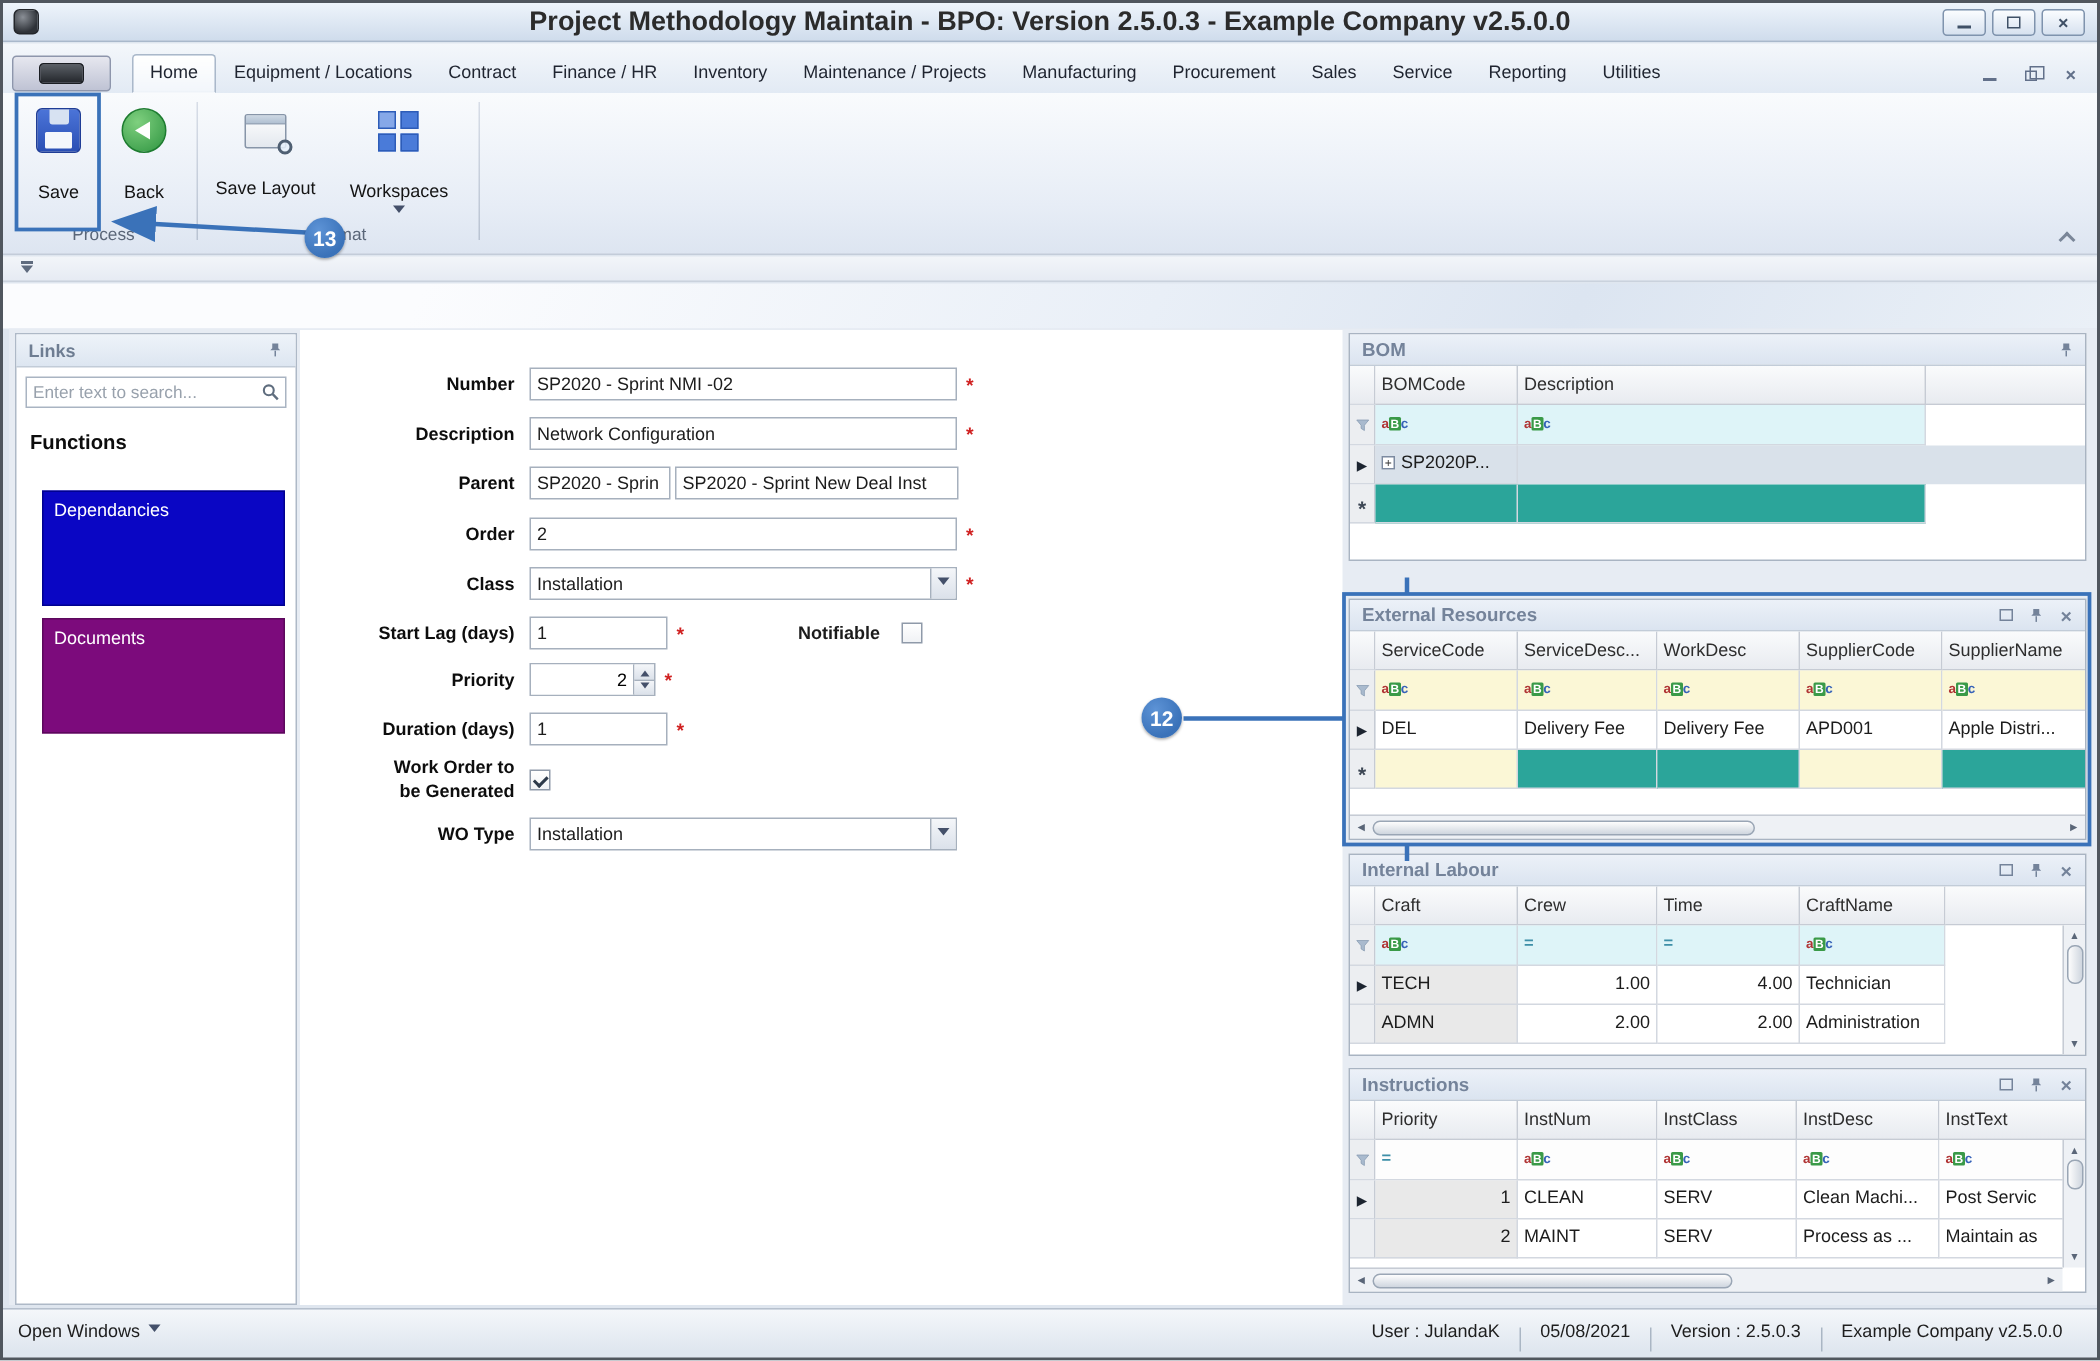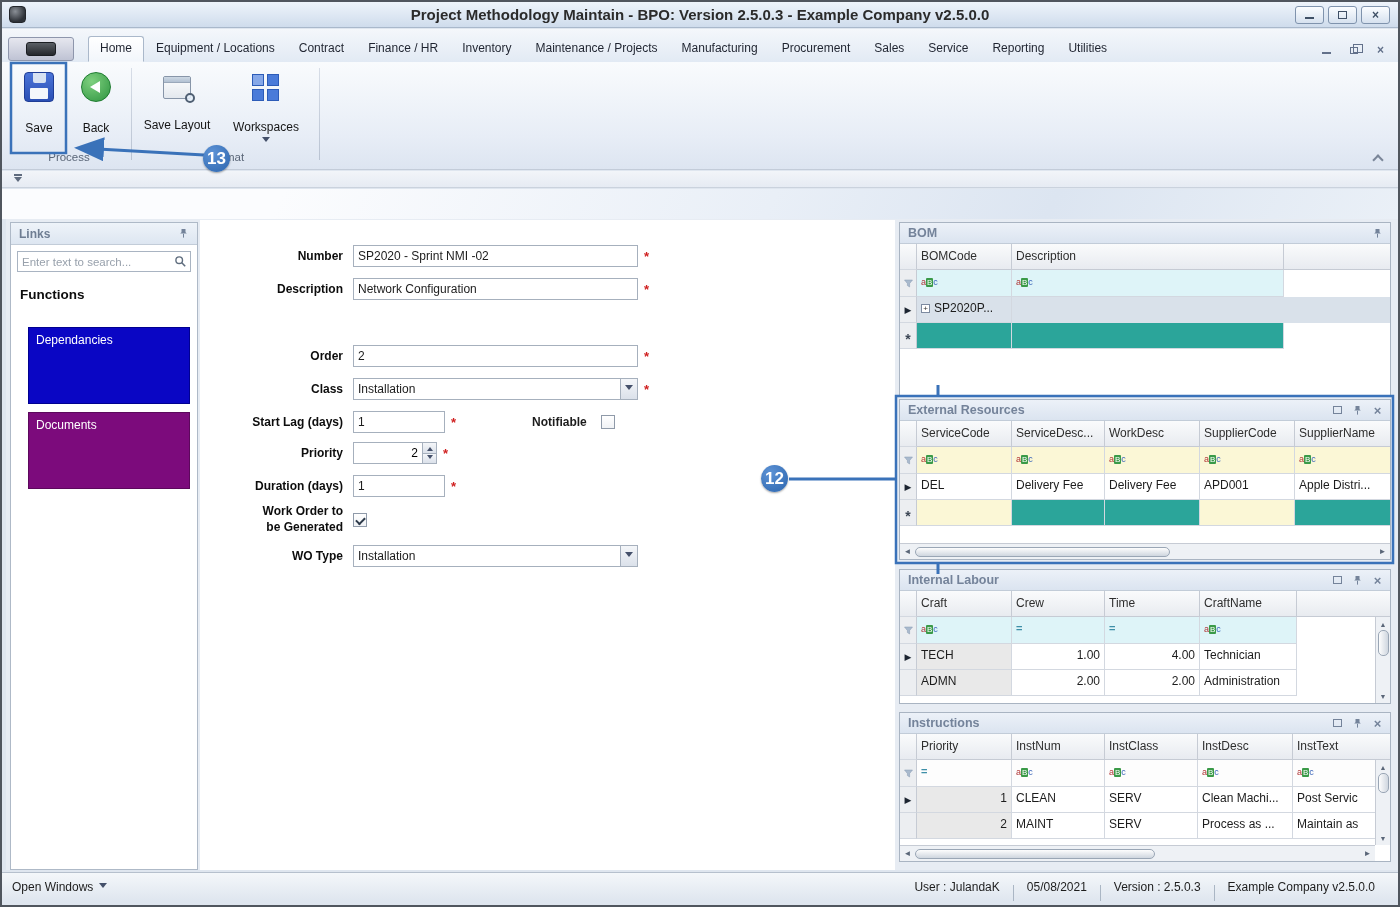--- a/index.html
+++ b/index.html
@@ -6,21 +6,21 @@
     --accent:#3a72b9; --teal:#2ba59a; --dep-blue:#0a06c4; --doc-purple:#7c0b7c;
     --required:#d02020; --filter-cyan:#def4f8; --filter-yellow:#fbf7d6;
   }
   *{box-sizing:border-box}
   body{margin:0;background:#fff;font-family:"Liberation Sans",sans-serif}
   .screen{position:relative;width:1400px;height:907px;border:2px solid #50565e;background:#dfe6ef;font-size:12px;color:#1c1c1c;overflow:hidden}
 
   
   .titlebar{position:absolute;left:0;top:0;width:100%;height:26px;background:linear-gradient(#eef4fb,#cfdcec);border-bottom:1px solid #a9b8cb;display:flex;align-items:center}
   .app-icon{width:17px;height:17px;margin-left:7px;border-radius:4px;background:radial-gradient(circle at 35% 30%,#8a8f96,#2e3238 70%);border:1px solid #23262b}
-  .wtitle{position:absolute;left:0;right:0;text-align:center;font-weight:bold;color:#2b2b2b;font-size:15px}
+  .wtitle{position:absolute;left:0;right:0;text-align:center;font-weight:bold;color:#2b2b2b;font-size:18px}
   .win-btns{position:absolute;right:8px;top:4px;display:flex;gap:4px}
   .wbtn{width:29px;height:18px;border:1px solid #7f93ad;border-radius:3px;background:linear-gradient(#fbfdff,#d6e1ef);display:flex;align-items:center;justify-content:center;color:#3f5066;font-size:12px;font-weight:bold;cursor:default}
   .ico-min{display:inline-block;width:9px;border-bottom:2px solid currentColor;margin-top:6px}
   .ico-box{display:inline-block;width:9px;height:8px;border:1px solid currentColor}
   .ico-restore{position:relative;display:inline-block;width:8px;height:7px;border:1px solid currentColor}
   .ico-restore::after{content:"";position:absolute;left:2px;top:-4px;width:8px;height:7px;border:1px solid currentColor}
 
   
   .tabsrow{position:absolute;left:0;top:27px;width:100%;height:33px;background:linear-gradient(#f4f7fb,#e2eaf4);display:flex;align-items:flex-end;padding-left:6px}
   .appbtn{width:66px;height:24px;margin:0 14px 1px 0;border:1px solid #8e96ac;border-radius:3px;background:linear-gradient(#e6e7ef,#bfc3d4);display:flex;align-items:center;justify-content:center;cursor:pointer}
@@ -98,21 +98,21 @@
   .tri-d{width:0;height:0;border:3px solid transparent;border-top:4px solid #44506a}
   .cb{width:14px;height:14px;border:1px solid #8f9aa9;background:linear-gradient(#fff,#f0f2f5);position:relative;cursor:pointer;flex:none}
   .cb.checked::after{content:"";position:absolute;left:2px;top:3px;width:7px;height:4px;border-left:2px solid #2d3a4a;border-bottom:2px solid #2d3a4a;transform:rotate(-45deg)}
   .notif{margin-left:76px;font-weight:bold}
   .notif+ .cb{margin-left:14px}
   #row-number{top:25px}#row-desc{top:58px}#row-parent{top:91px}#row-order{top:125px}#row-class{top:158px}
   #row-slag{top:191px}#row-prio{top:222px}#row-dur{top:255px}#row-wogen{top:284px}#row-wotype{top:325px}
 
   
   .panel{position:absolute;background:#fff;border:1px solid #a9b4c2}
-  #panel-bom{left:897px;top:220px;width:492px;height:174px}
+  #panel-bom{left:897px;top:220px;width:492px;height:152px}
   #panel-er{left:897px;top:397px;width:492px;height:161px}
   #panel-il{left:897px;top:567px;width:492px;height:135px}
   #panel-ins{left:897px;top:710px;width:492px;height:150px}
   .phead{height:21px;background:linear-gradient(#ecf1f8,#dbe4f0);border-bottom:1px solid #c2ccd8;display:flex;align-items:center;padding:0 5px 0 8px;font-weight:bold;color:#74839a;font-size:12.5px}
   .grid{position:absolute;left:0;right:0;top:21px;bottom:0;overflow:hidden}
   .grow{display:flex;height:26px}
   .gfilter{height:27px}
   .gc{border-right:1px solid #d3d8e0;border-bottom:1px solid #d3d8e0;padding:4px 4px 0;white-space:nowrap;overflow:hidden}
   .ghead .gc{background:linear-gradient(#fafbfc,#e8ebf0);border-right-color:#c6cbd4;border-bottom-color:#c6cbd4;color:#2e2e2e;padding-top:5px}
   .gind{width:17px;flex:none;background:#eceef1;border-right:1px solid #c6cbd4;border-bottom:1px solid #d3d8e0;display:flex;align-items:center;justify-content:center;color:#2c3644;padding:0}
@@ -124,21 +124,21 @@
   .fr-yellow .gc{background:var(--filter-yellow)}
   .fr-white .gc{background:#fdfdfd}
   .gfilter .nofill,.gdata .nofill,.gnew .nofill{background:#fff}
   .bomsel .gc{background:#d9e1ea}
   .teal{background:var(--teal) !important}
   .pale{background:var(--filter-yellow) !important}
   .cell-gray{background:#e9e9e9}
   .num{text-align:right}
   .rowarrow{font-size:9px;color:#1c2430}
   .newstar{font-size:14px;font-weight:bold;color:#3c4654;line-height:8px;margin-top:6px}
-  .abc{font-size:9px;font-weight:normal;letter-spacing:0}
+  .abc{font-size:9px;font-weight:bold;letter-spacing:0}
   .abc .a{color:#b03434}
   .abc .b{background:#3a9a48;color:#fff;padding:0 1px;border-radius:1px;font-size:8px}
   .abc .c{color:#3662b8}
   .eqi{color:#3e8fa8;font-weight:bold;font-size:11px}
   .expand{display:inline-block;width:9px;height:9px;border:1px solid #7c8aa0;background:#fff;font-size:8px;line-height:7px;text-align:center;margin-right:4px;color:#333;vertical-align:1px}
   .hscroll{position:absolute;left:0;right:0;bottom:0;height:16px;background:#eef1f5;border-top:1px solid #c6cbd4;display:flex;align-items:center}
   .hscroll.short{right:15px}
   .sarr{width:15px;flex:none;display:flex;align-items:center;justify-content:center;color:#5a6678;font-size:8px;cursor:pointer}
   .sthumb{height:10px;background:linear-gradient(#fdfdfd,#cfd6df);border:1px solid #9aa6b5;border-radius:5px;cursor:pointer}
   .vscroll{position:absolute;right:0;top:26px;bottom:0;width:15px;background:#eef1f5;border-left:1px solid #c6cbd4;display:flex;flex-direction:column;align-items:center;padding:1px 0}
@@ -152,21 +152,21 @@
   .ow{display:flex;align-items:center;gap:6px;cursor:pointer}
   .sright{margin-left:auto;display:flex;align-items:flex-end;height:100%}
   .sitem{padding:0 13px;display:flex;align-items:center;height:100%;white-space:nowrap}
   .sdiv{width:1px;height:16px;background:#aab6c4}
 
   
   .annot{position:absolute;left:0;top:0;width:1400px;height:907px;pointer-events:none;z-index:50}
   .annot .hl{fill:none;stroke:var(--accent);stroke-width:2.5}
   .annot .ln{stroke:var(--accent);stroke-width:3}
   .annot .ah{fill:var(--accent)}
-  .callout{position:absolute;z-index:51;width:27px;height:27px;border-radius:50%;background:radial-gradient(circle at 35% 30%,#5d93d6,#3a72b9 70%);color:#fff;font-weight:bold;font-size:17px;display:flex;align-items:center;justify-content:center;pointer-events:none;box-shadow:0 1px 2px rgba(0,0,0,.35)}
+  .callout{position:absolute;z-index:51;width:27px;height:27px;border-radius:50%;background:radial-gradient(circle at 35% 30%,#5d93d6,#3a72b9 70%);color:#fff;font-weight:bold;font-size:14px;display:flex;align-items:center;justify-content:center;pointer-events:none;box-shadow:0 1px 2px rgba(0,0,0,.35)}
   #c13{left:201px;top:143px}
   #c12{left:759px;top:463px}
   svg.mini{display:block}
 </style>
 </head>
 <body>
 
 <div class="screen">
 
   <div class="titlebar">
@@ -285,20 +285,25 @@
   <div class="formarea">
     <div class="frow" id="row-number">
       <span class="flabel">Number</span>
       <input class="tinput fw-lg" value="SP2020 - Sprint NMI -02" style="">
       <span class="req">*</span>
     </div>
     <div class="frow" id="row-desc">
       <span class="flabel">Description</span>
       <input class="tinput fw-lg" value="Network Configuration" style="">
       <span class="req">*</span>
+    </div>
+    <div class="frow" id="row-parent">
+      <span class="flabel">Parent</span>
+      <input class="tinput fw-p1" value="SP2020 - Sprin" style="">
+      <input class="tinput fw-p2" value="SP2020 - Sprint New Deal Inst" style="">
     </div>
     <div class="frow" id="row-order">
       <span class="flabel">Order</span>
       <input class="tinput fw-lg" value="2" style="">
       <span class="req">*</span>
     </div>
     <div class="frow" id="row-class">
       <span class="flabel">Class</span>
       <div class="dd">
         <span class="val">Installation</span>

